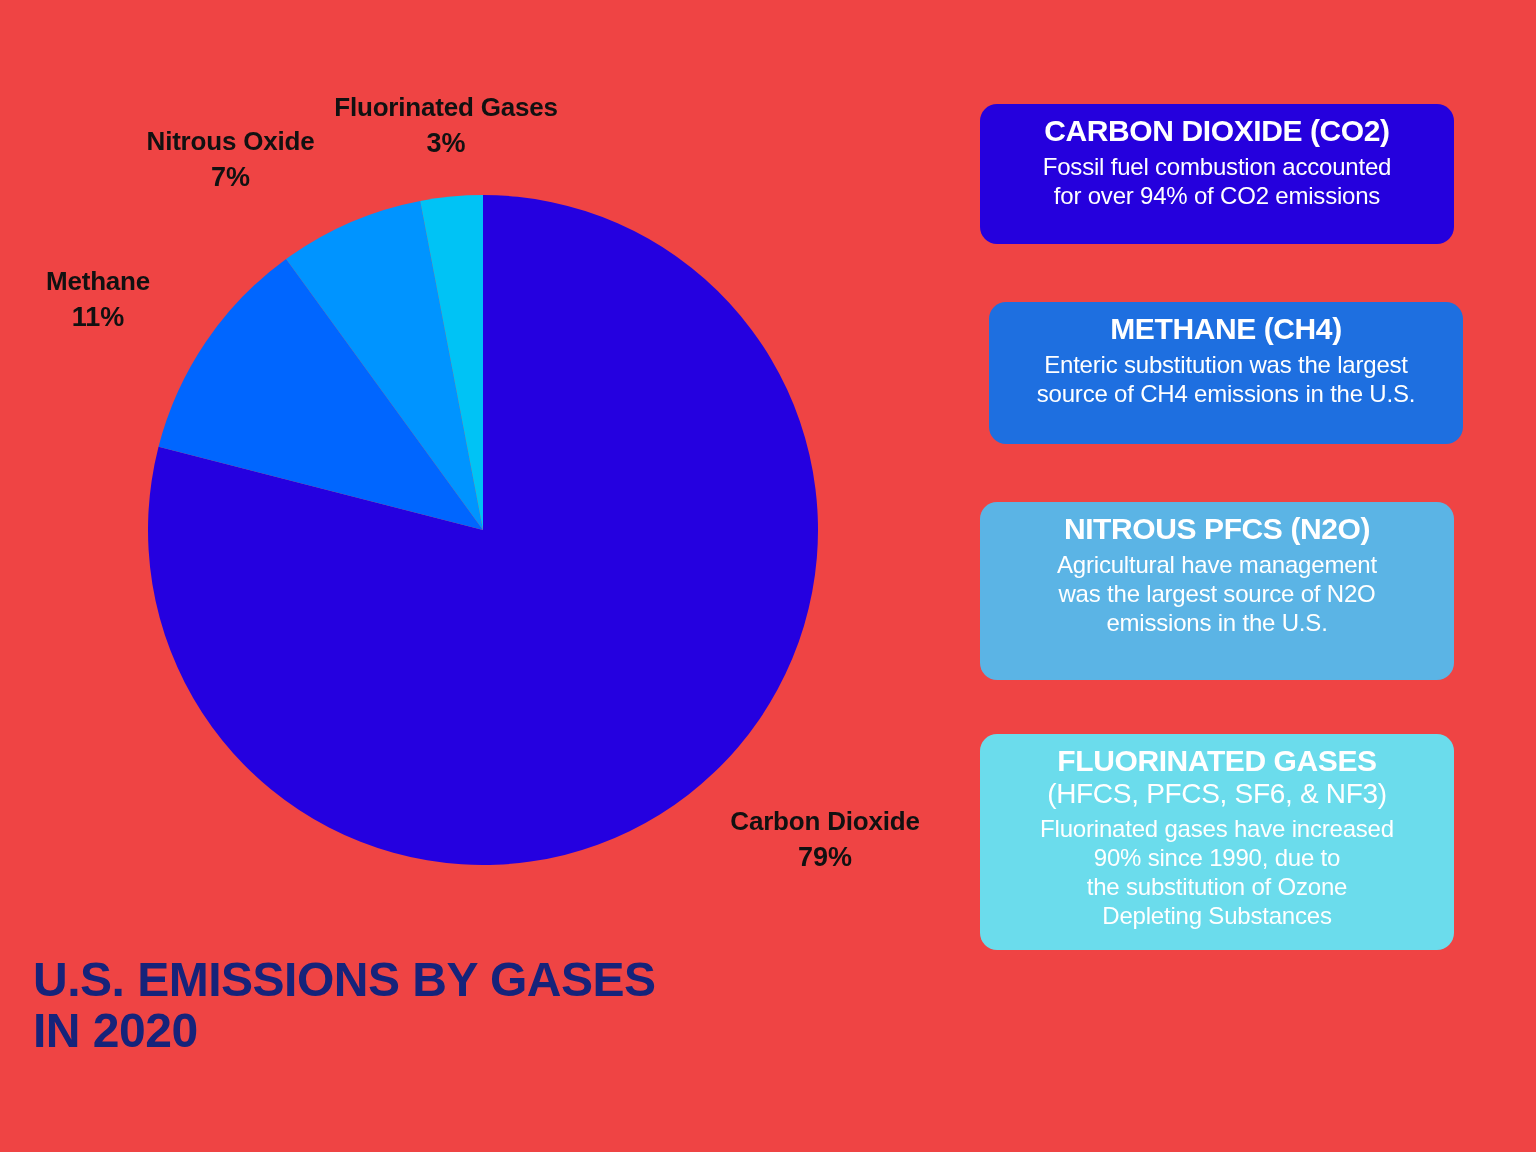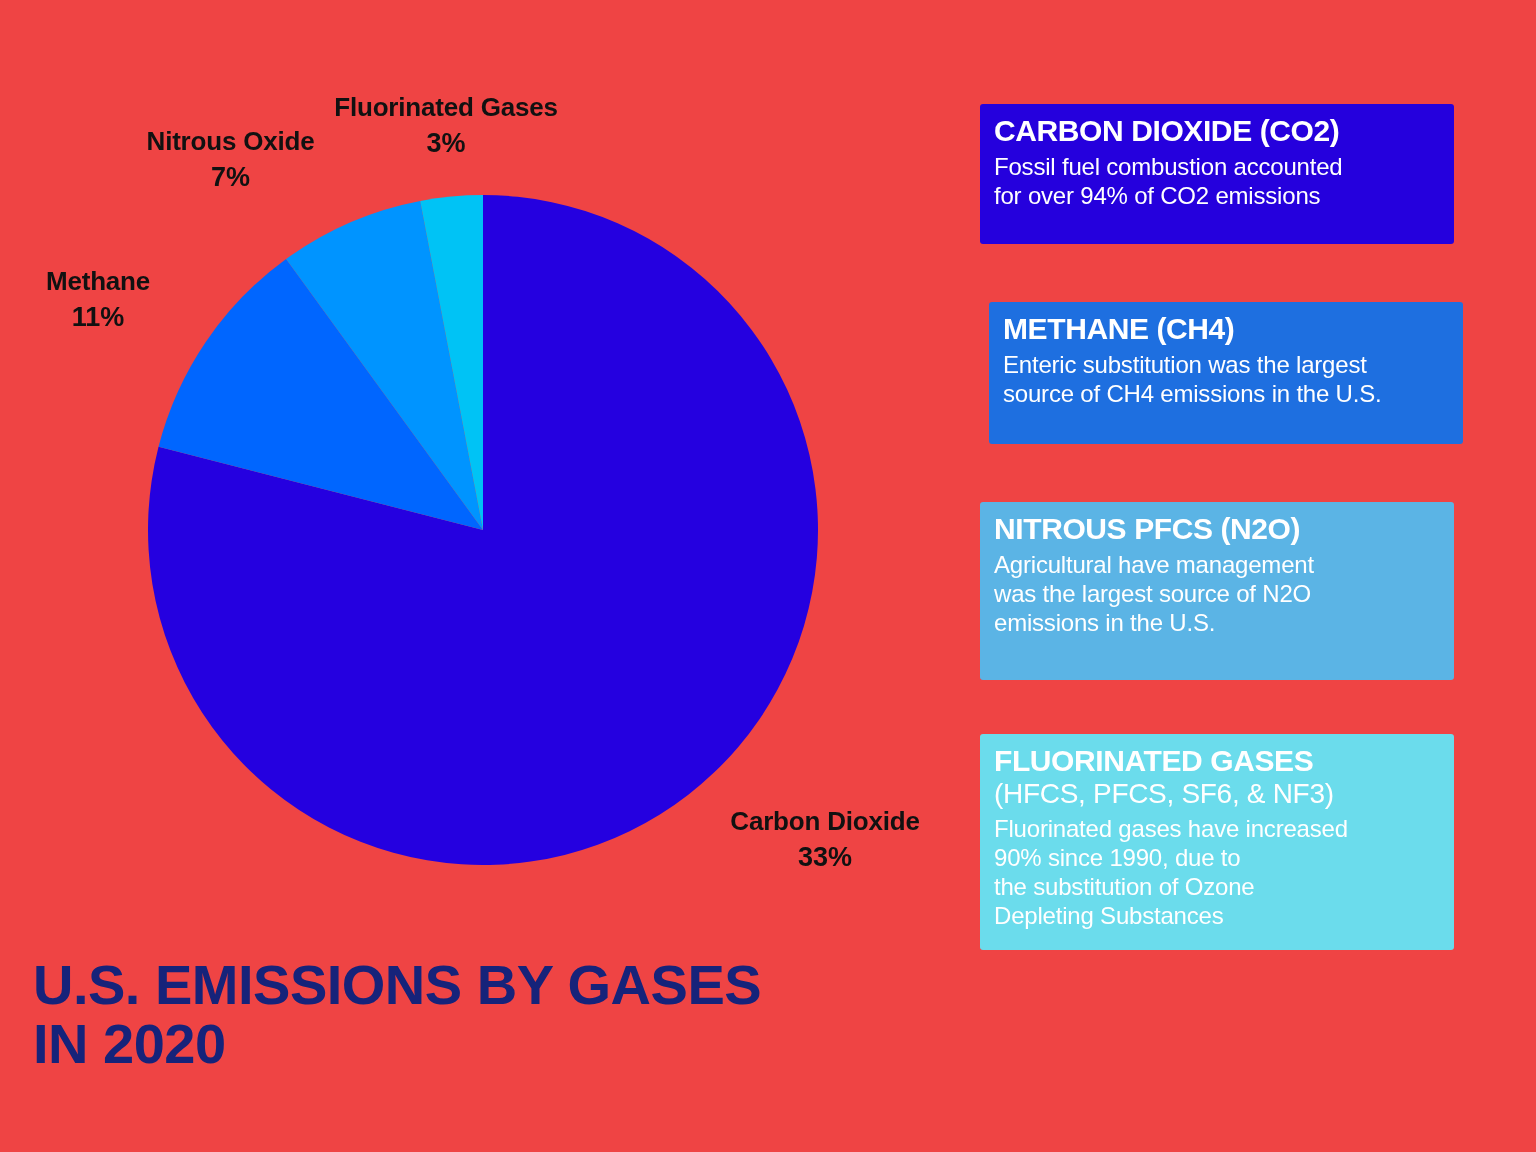--- a/index.html
+++ b/index.html
@@ -66,21 +66,21 @@
   #label-co2    { left: 700px; top: 806px; width: 250px; }
 
   
   #title-block {
     position: absolute;
     left: 33px;
     top: 955px;
     width: 880px;
   }
   #page-title {
-    font-size: 56px;
+    font-size: 48px;
     font-weight: bold;
     color: #16237a;
     line-height: 1.06;
     letter-spacing: -0.5px;
     margin: 0;
     font-family: "Liberation Sans", sans-serif;
     white-space: pre-line;
   }
   #source-url {
     margin-top: 22px;
@@ -96,24 +96,24 @@
     left: 980px;
     top: 0px;
     width: 474px;
     height: 1152px;
   }
   .legend-card {
     position: absolute;
     left: 0;
     width: 474px;
     box-sizing: border-box;
-    border-radius: 3px;
+    border-radius: 17px;
     padding: 10px 14px 14px 14px;
     color: #ffffff;
-    text-align: left;
+    text-align: center;
     font-family: "Liberation Sans", sans-serif;
   }
   .card-title {
     display: block;
     font-size: 30px;
     font-weight: bold;
     line-height: 1.12;
     letter-spacing: -0.4px;
   }
   .card-subtitle {
@@ -164,21 +164,21 @@
       <span class="lab-val">7%</span>
     </div>
 
     <div class="pie-label" id="label-ch4">
       <span class="lab-name">Methane</span>
       <span class="lab-val">11%</span>
     </div>
 
     <div class="pie-label" id="label-co2">
       <span class="lab-name">Carbon Dioxide</span>
-      <span class="lab-val">33%</span>
+      <span class="lab-val">79%</span>
     </div>
   </div>
 
   <div id="title-block">
     <h1 id="page-title">U.S. EMISSIONS BY GASES
 IN 2020</h1>
   </div>
 
   <div id="legend-cards">
 

